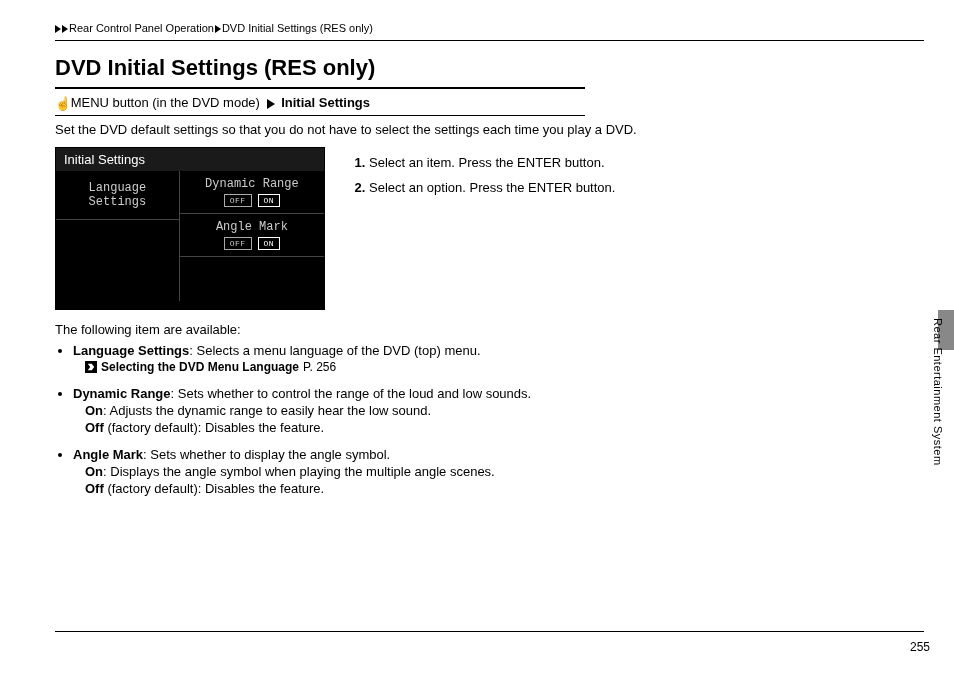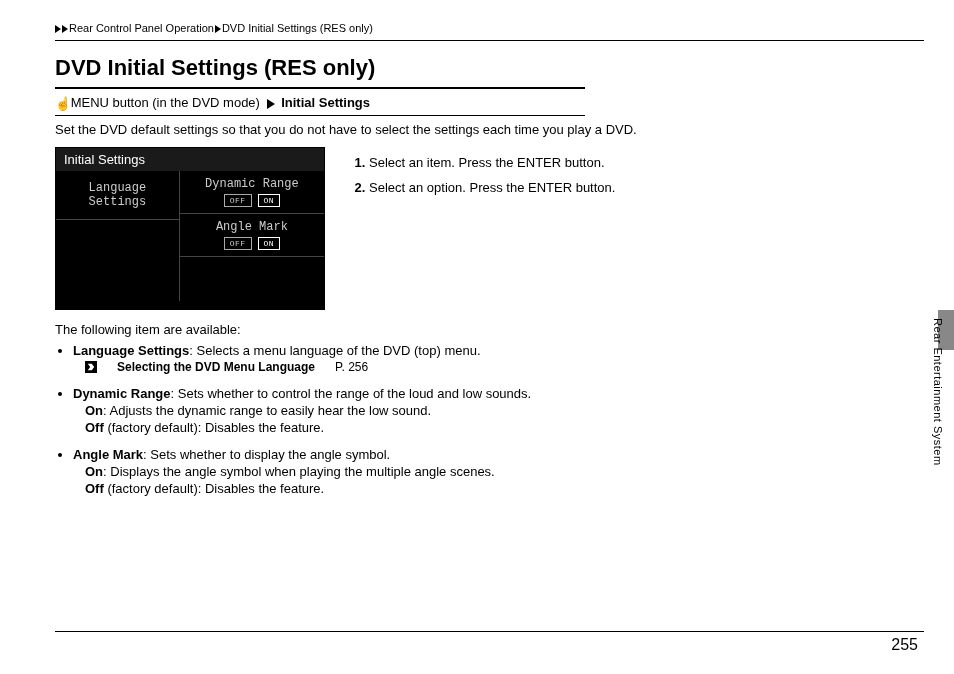--- a/index.html
+++ b/index.html
@@ -152,21 +152,21 @@
     font-size: 13px;
   }
   ul.items > li { margin-bottom: 12px; }
   .sub { margin-left: 12px; margin-top: 2px; }
   .sub-ref {
     margin-left: 12px;
     margin-top: 2px;
     font-size: 12px;
     display: flex;
     align-items: center;
-    gap: 20px;
+    gap: 4px;
   }
   .sq-icon {
     display: inline-flex;
     width: 12px; height: 12px;
     background: #000;
     color: #fff;
     align-items: center;
     justify-content: center;
   }
   .sq-icon svg { width: 8px; height: 8px; fill: #fff; }
@@ -191,23 +191,23 @@
   }
   .footer-line {
     position: absolute;
     left: 55px;
     right: 30px;
     bottom: 42px;
     border-top: 1px solid #000;
   }
   .page-num {
     position: absolute;
-    right: 36px;
+    right: 24px;
     bottom: 20px;
-    font-size: 16px;
+    font-size: 12px;
   }
 </style>
 </head>
 <body>
 <div class="page">
 
 <div class="breadcrumb">
   <span class="tri"></span><span class="tri"></span><span>Rear Control Panel Operation</span><span class="tri" style="margin-left:1px;"></span><span>DVD Initial Settings (RES only)</span>
 </div>
 

